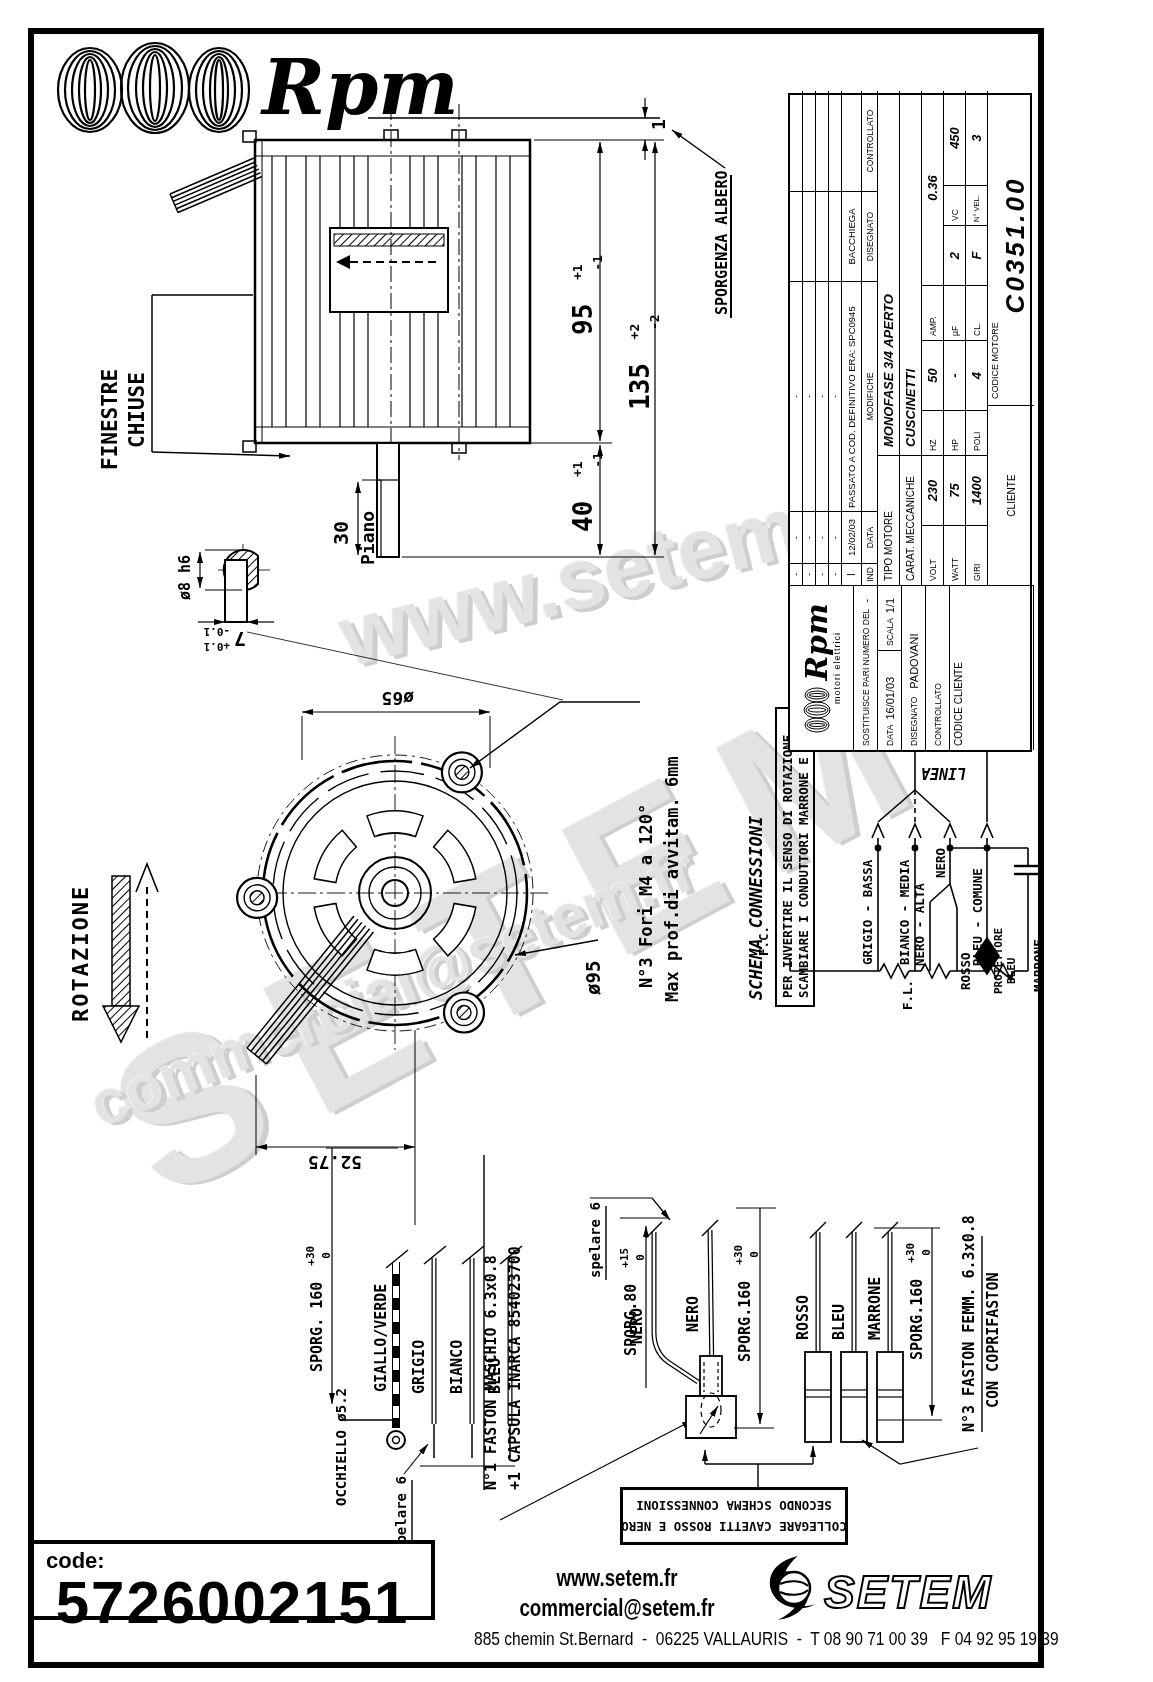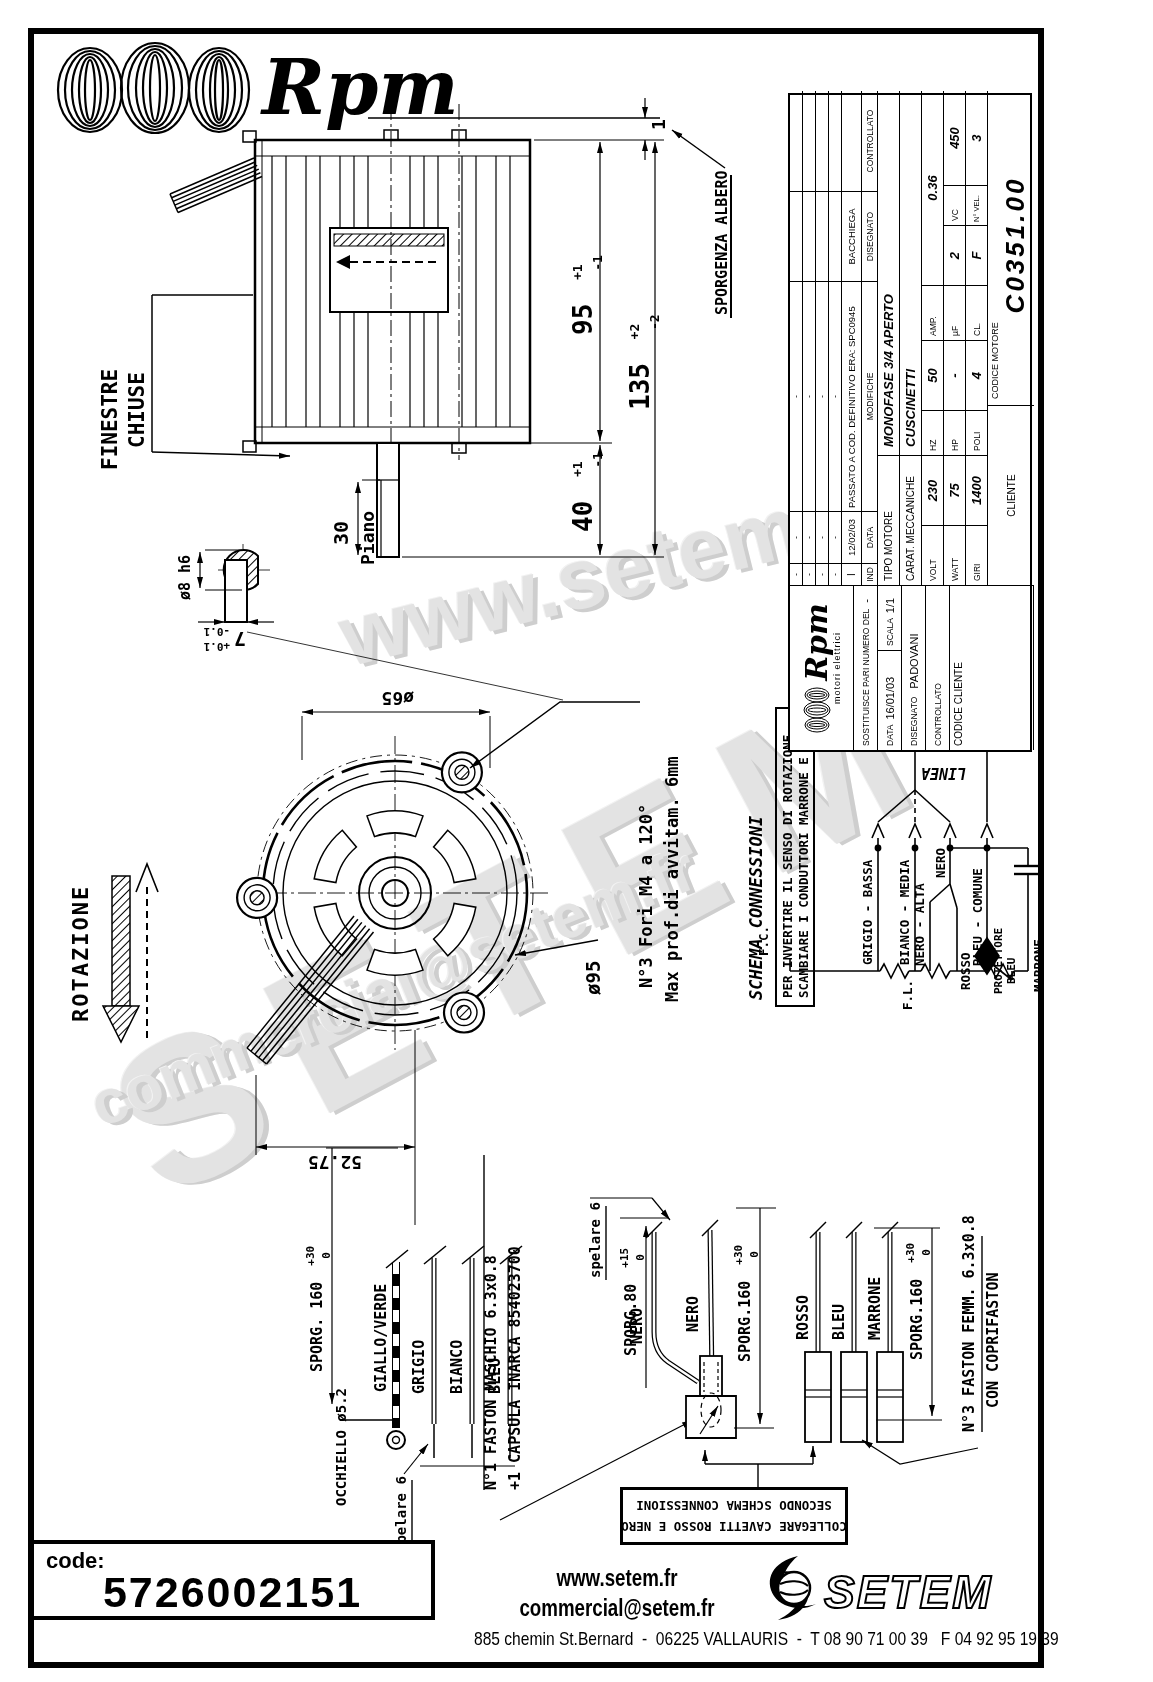--- a/index.html
+++ b/index.html
@@ -34,21 +34,21 @@
   
   .note-box{position:absolute;left:620px;top:1487px;width:228px;height:58px;
       border:3px solid #000;box-sizing:border-box;transform:rotate(180deg);
       display:flex;flex-direction:column;align-items:center;justify-content:center;
       font-family:"DejaVu Sans Mono",monospace;font-weight:bold;font-size:12.5px;z-index:2;line-height:1.7;white-space:nowrap;}
   
   .code-box{position:absolute;left:30px;top:1540px;width:405px;height:80px;
       border:4px solid #000;box-sizing:border-box;z-index:3;background:#fff;}
   .code-label{position:absolute;left:12px;top:4px;font-size:22px;font-weight:bold;}
   .code-value{position:absolute;left:0;right:0;top:24px;text-align:center;
-      font-size:43px;font-weight:bold;letter-spacing:2px;}
+      font-size:60px;font-weight:bold;letter-spacing:2px;}
   .site-block{position:absolute;left:477px;top:1563px;width:280px;text-align:center;z-index:2;
       font-weight:bold;font-size:24px;line-height:1.25;transform:scaleX(0.78);transform-origin:center top;}
   .addr{position:absolute;left:420px;top:1628px;width:600px;text-align:center;z-index:2;
       font-size:19px;white-space:pre;transform:scaleX(0.82);transform-origin:center top;}
   .setem-logo{position:absolute;left:758px;top:1550px;z-index:2;}
   svg.art{position:absolute;left:0;top:0;z-index:1;}
 </style>
 </head>
 <body>
 

